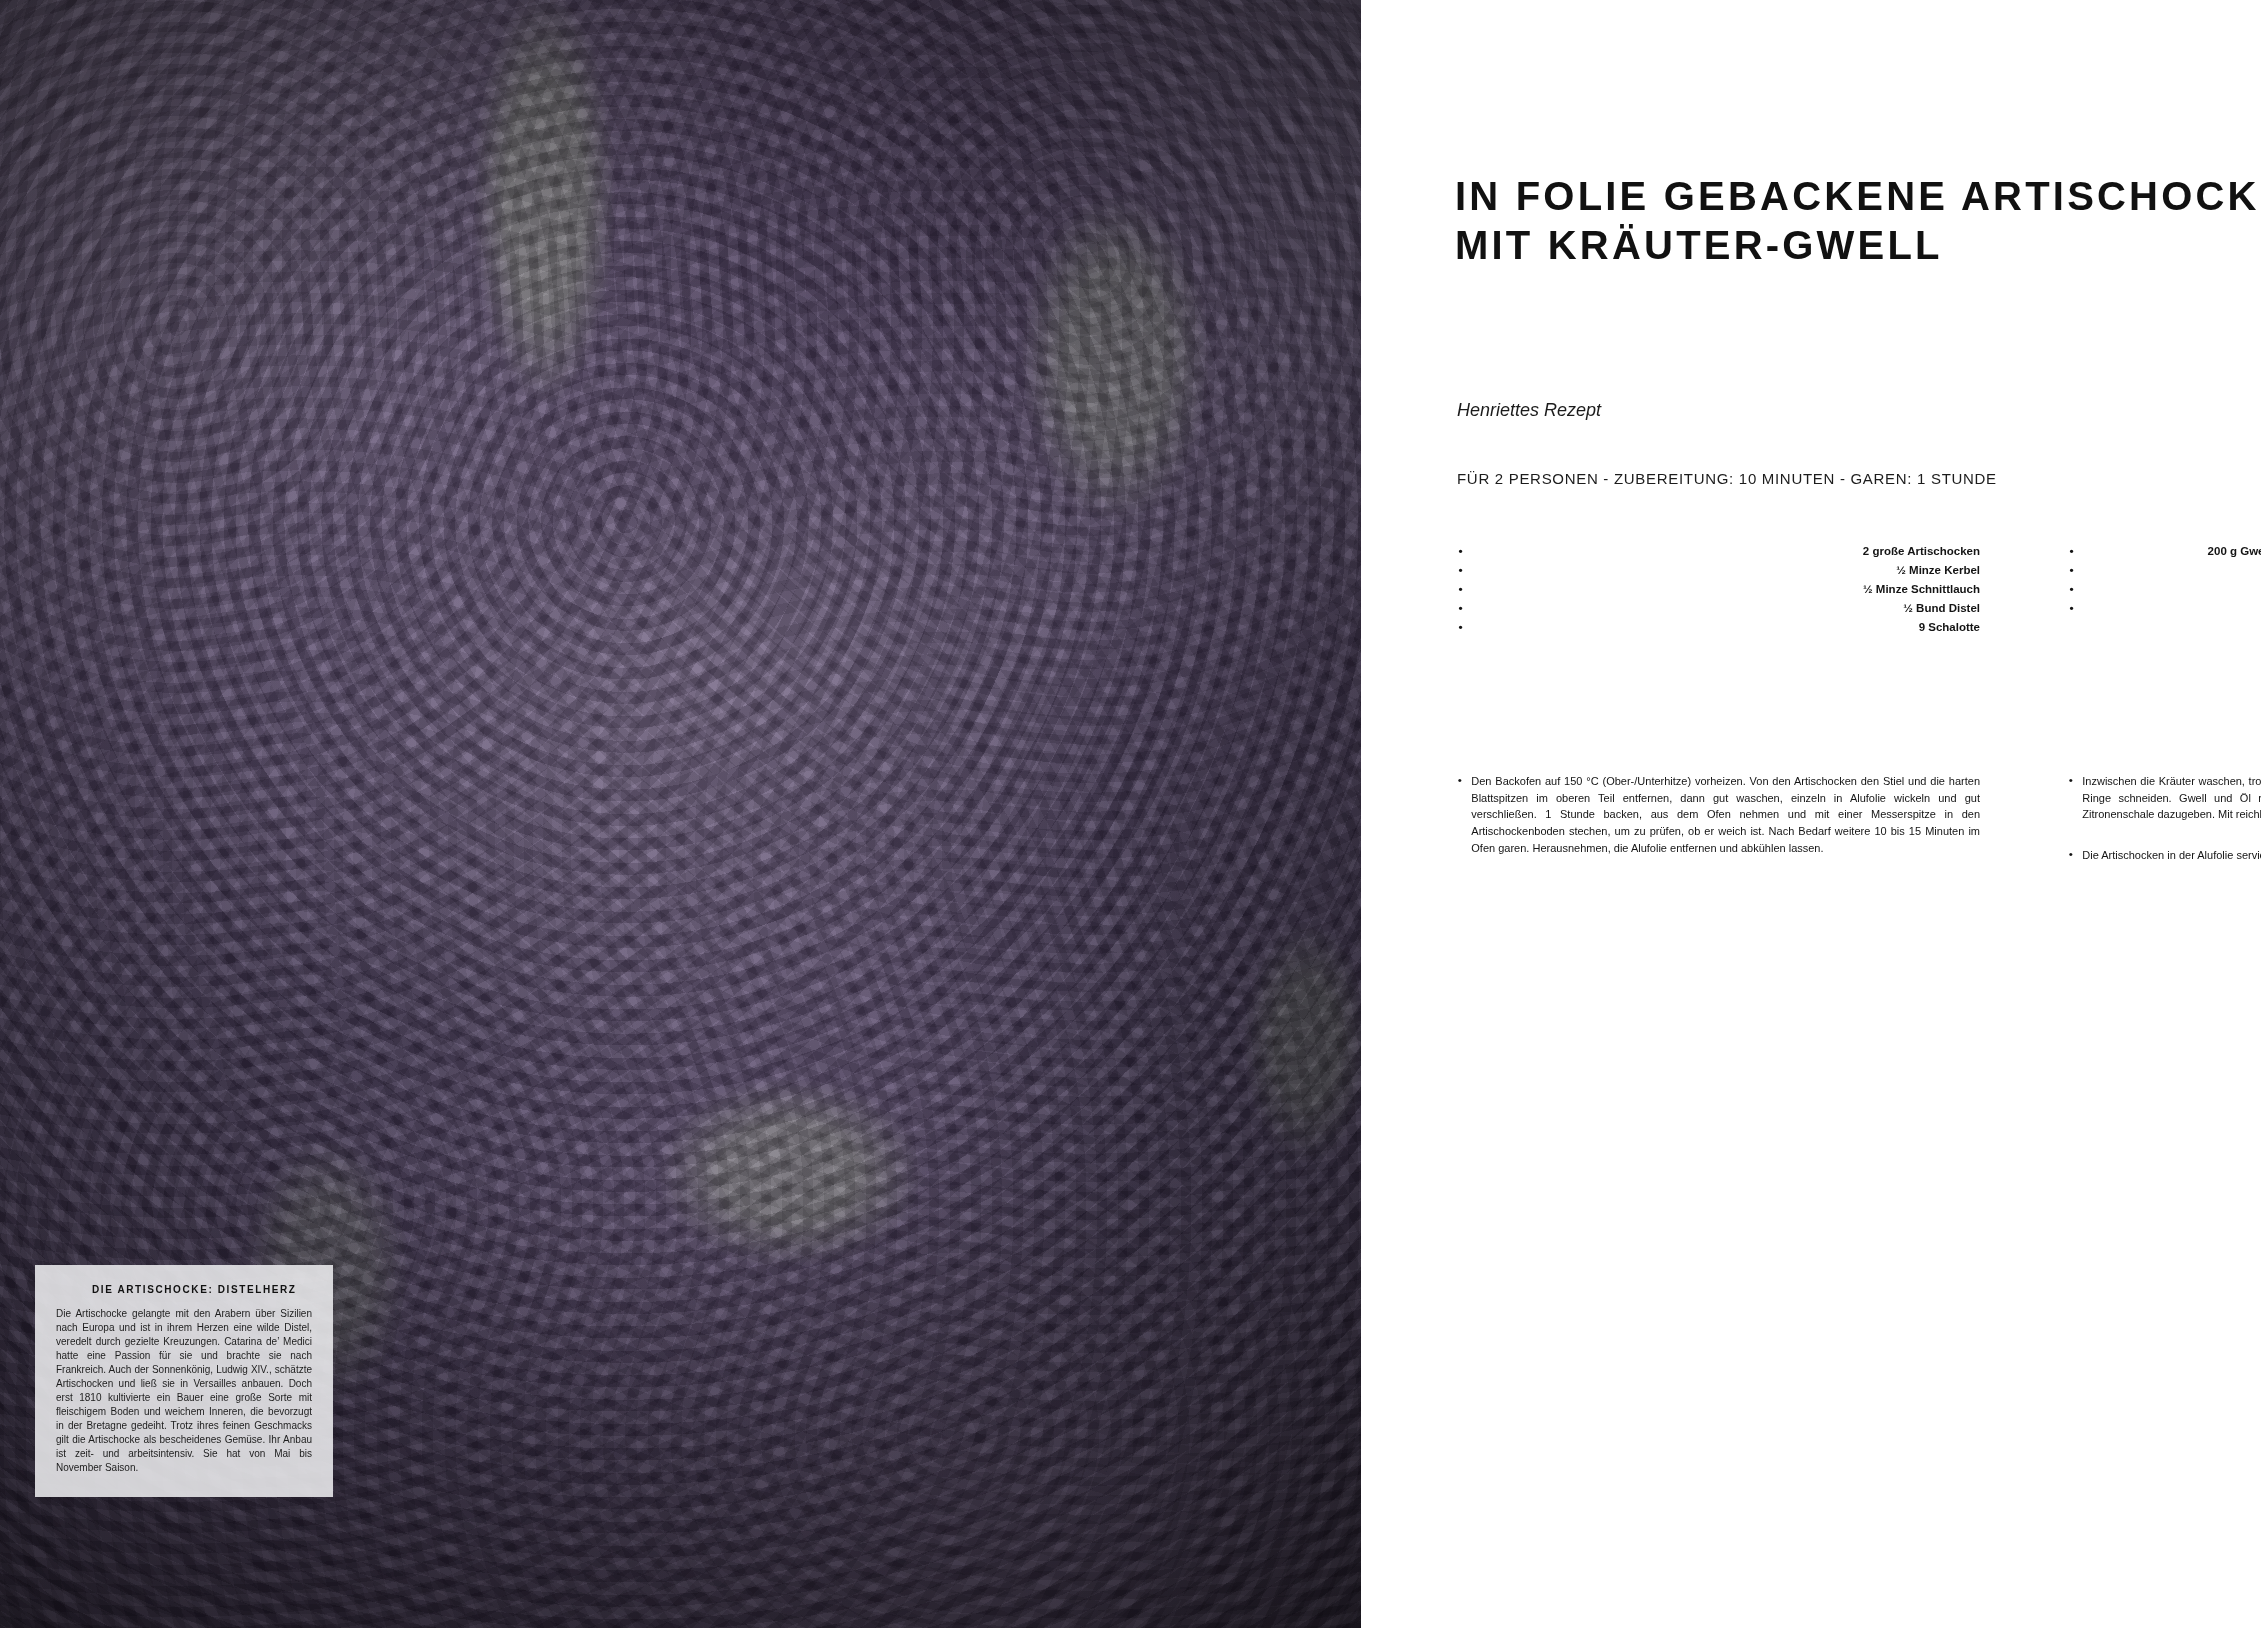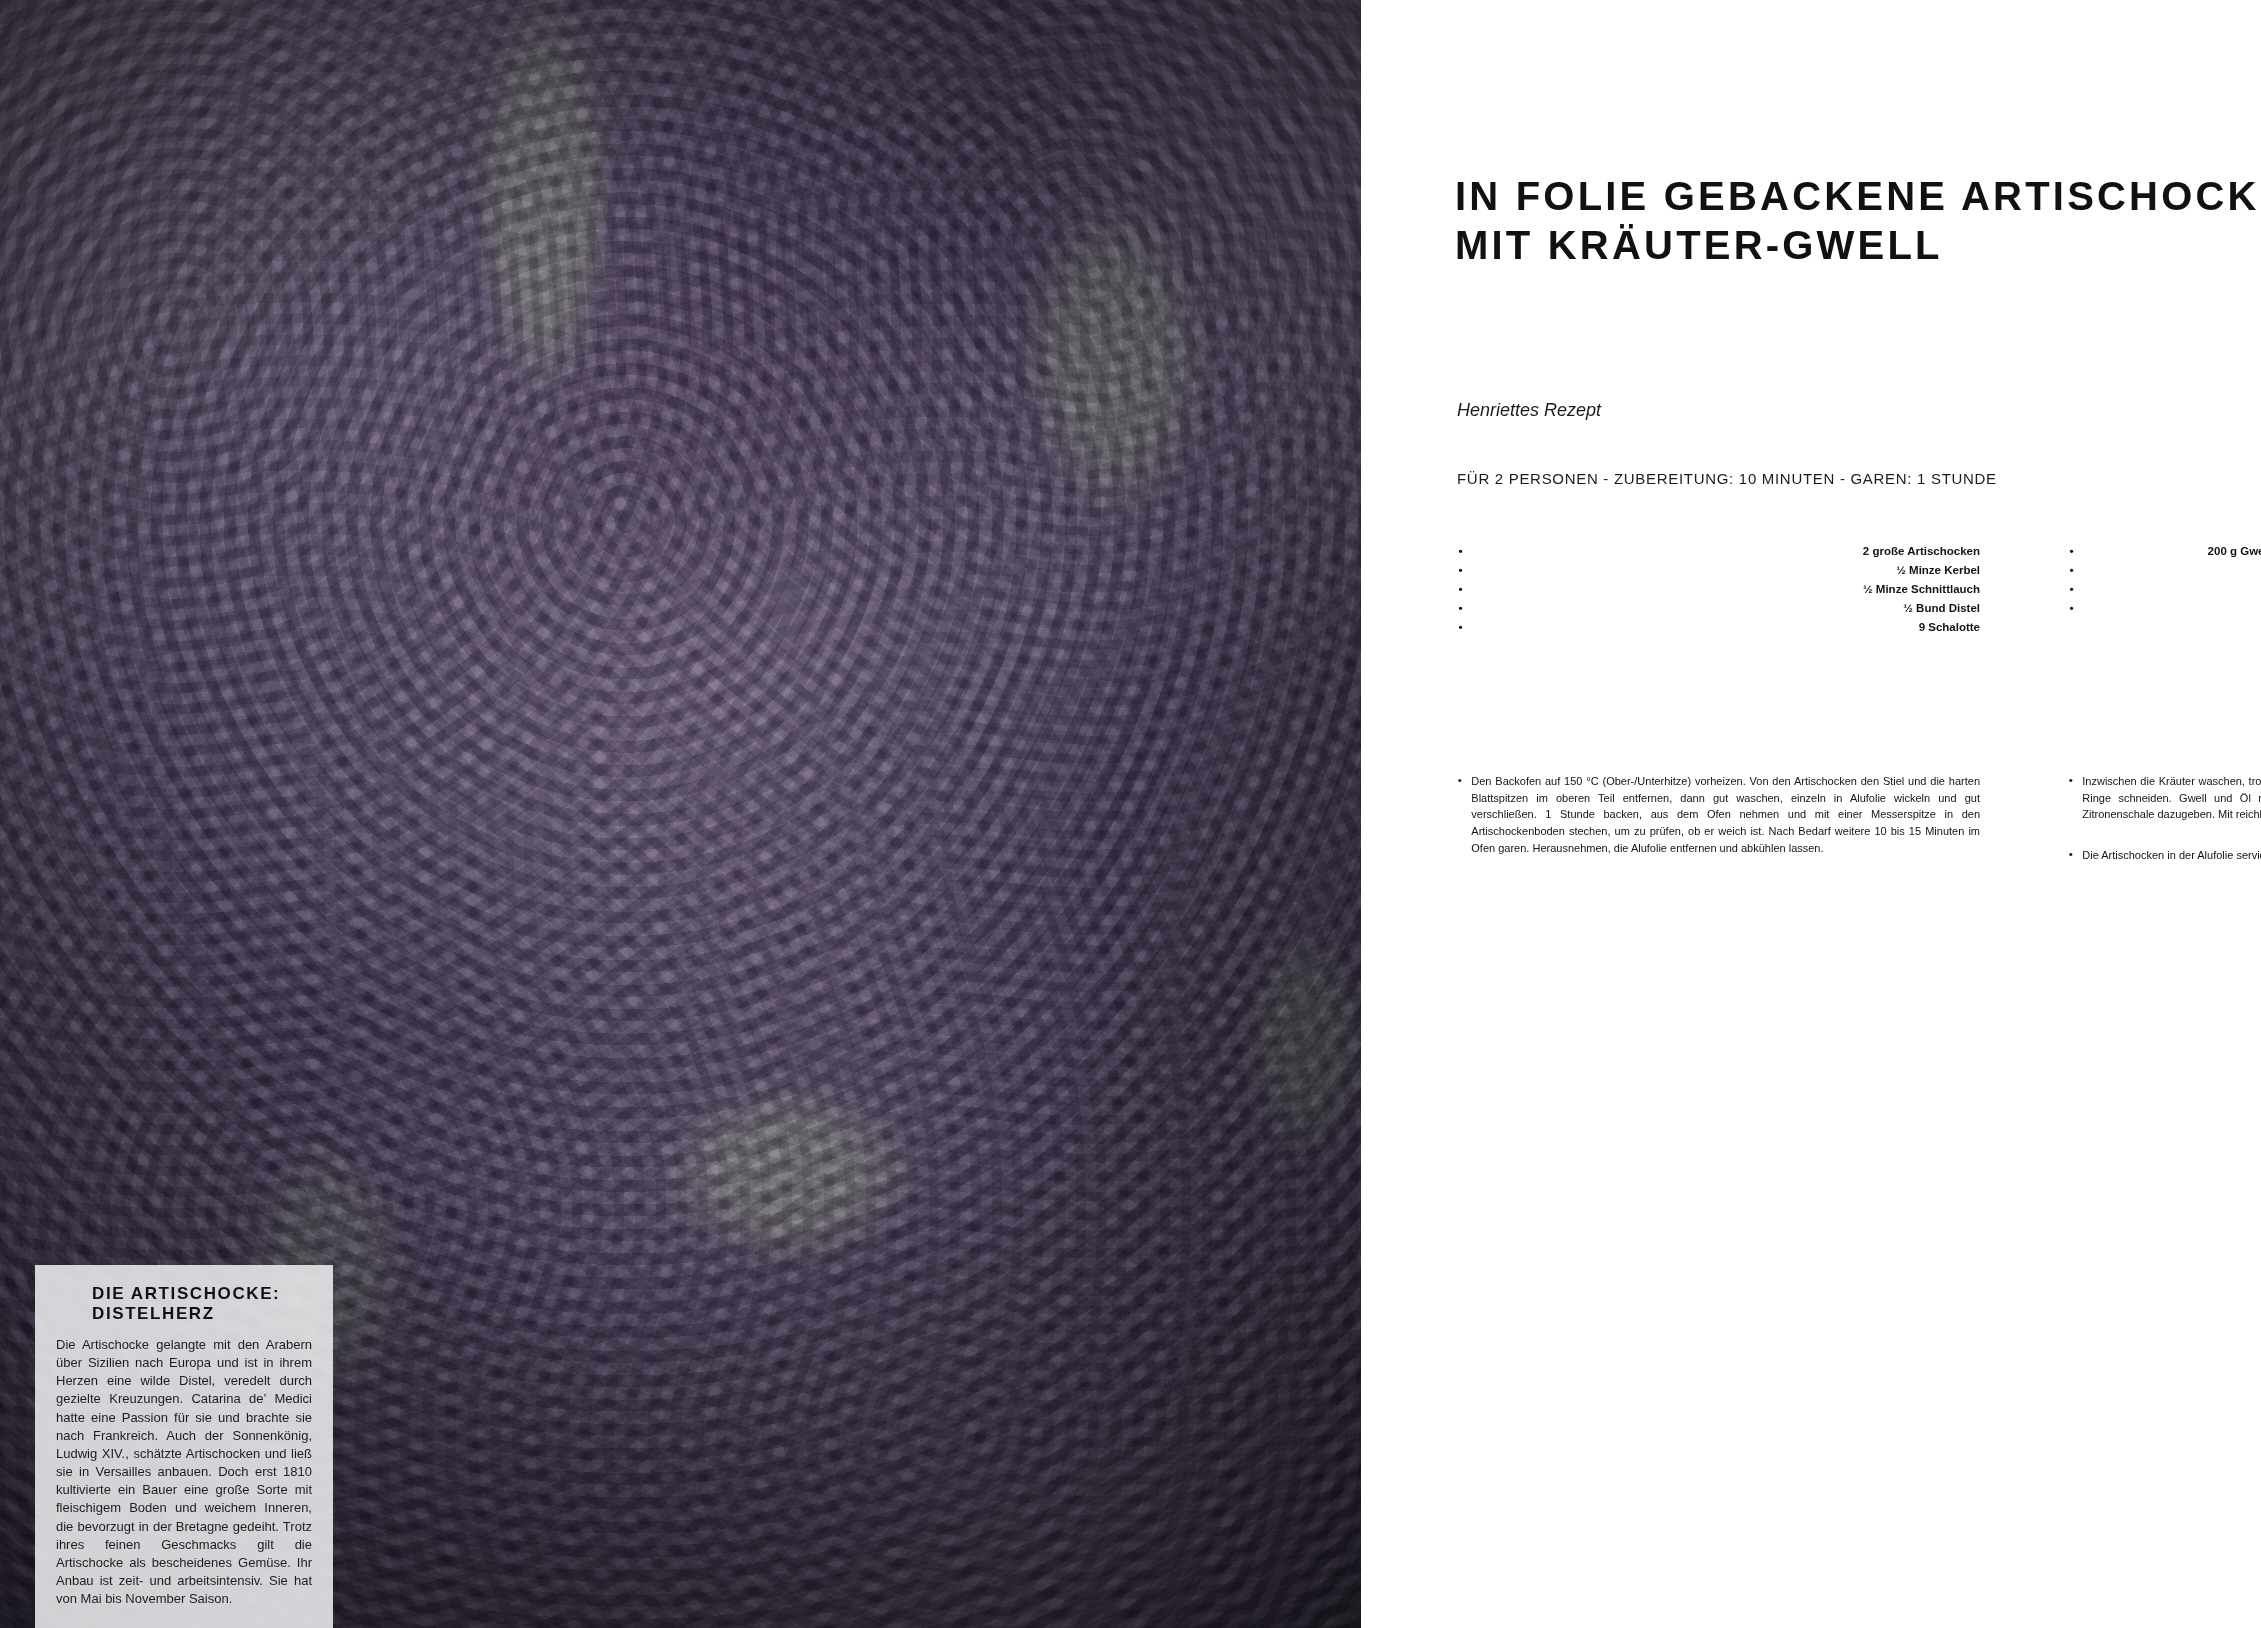--- a/index.html
+++ b/index.html
@@ -83,29 +83,29 @@
   .info-box {
     position: absolute;
     left: 35px;
     top: 1265px;
     width: 298px;
     padding: 19px 21px 22.6px 21px;
     background: rgba(236,236,238,0.88);
     color: #1b1b1b;
   }
   .info-title {
-    font-size: 17px;
+    font-size: 10px;
     font-weight: 700;
     letter-spacing: 1.6px;
     margin: 0 0 11.8px 0;
     color: #111;
     padding-left: 36px;
   }
   .info-text {
-    font-size: 13px;
+    font-size: 10px;
     line-height: 1.40;
     margin: 0;
     text-align: justify;
     color: #1d1d1d;
     hyphens: auto;
   }
 
   
   .text-page {
     position: absolute;

